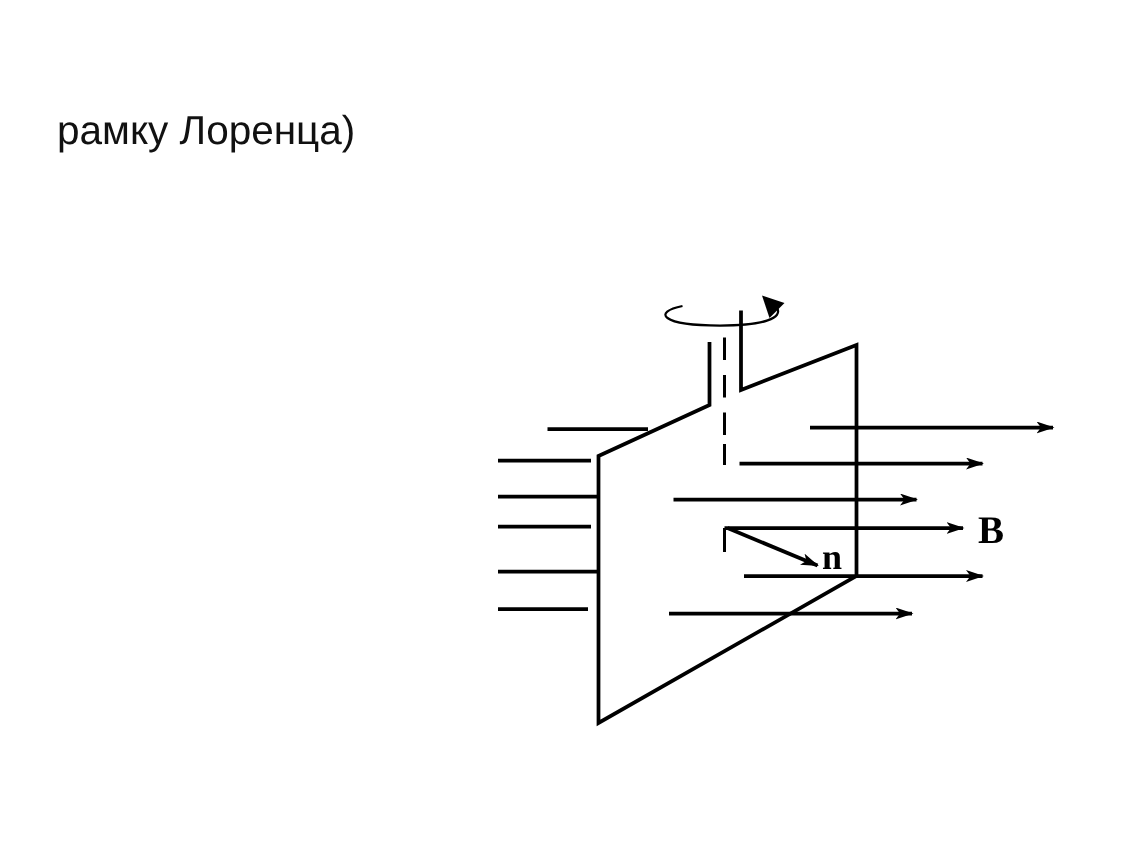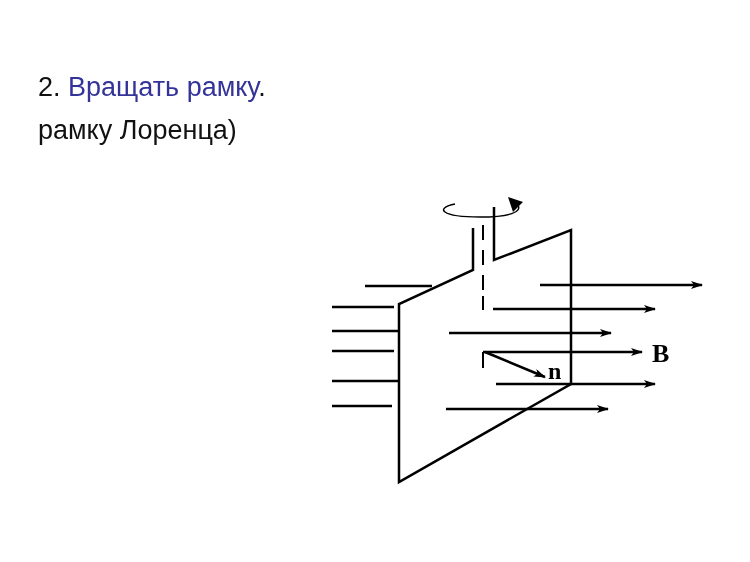--- a/index.html
+++ b/index.html
@@ -7,21 +7,20 @@
   .text-block { position: absolute; left: 38px; top: 66px; font-size: 27px; line-height: 43px; color: #111111; }
   .line { display: block; white-space: nowrap; }
   .accent { color: #333399; }
   svg.diagram { position: absolute; left: 0; top: 0; }
   .lbl { font-family: "Liberation Serif", serif; font-weight: bold; }
 </style>
 </head>
 <body>
 
 <div class="text-block">
-  <span class="line"><span>2.</span> <span class="accent">Вращать рамку</span><span>.</span></span>
   <span class="line">рамку Лоренца)</span>
 </div>
 
 <svg class="diagram" width="750" height="562" viewBox="0 0 750 562">
   <defs>
     <marker id="arr" markerWidth="12" markerHeight="8" refX="11" refY="4" orient="auto" markerUnits="userSpaceOnUse">
       <path d="M0,0 L12,4 L0,8 L3,4 Z" fill="#000"></path>
     </marker>
   </defs>
   <g stroke="#000" stroke-width="2.5" fill="none">

